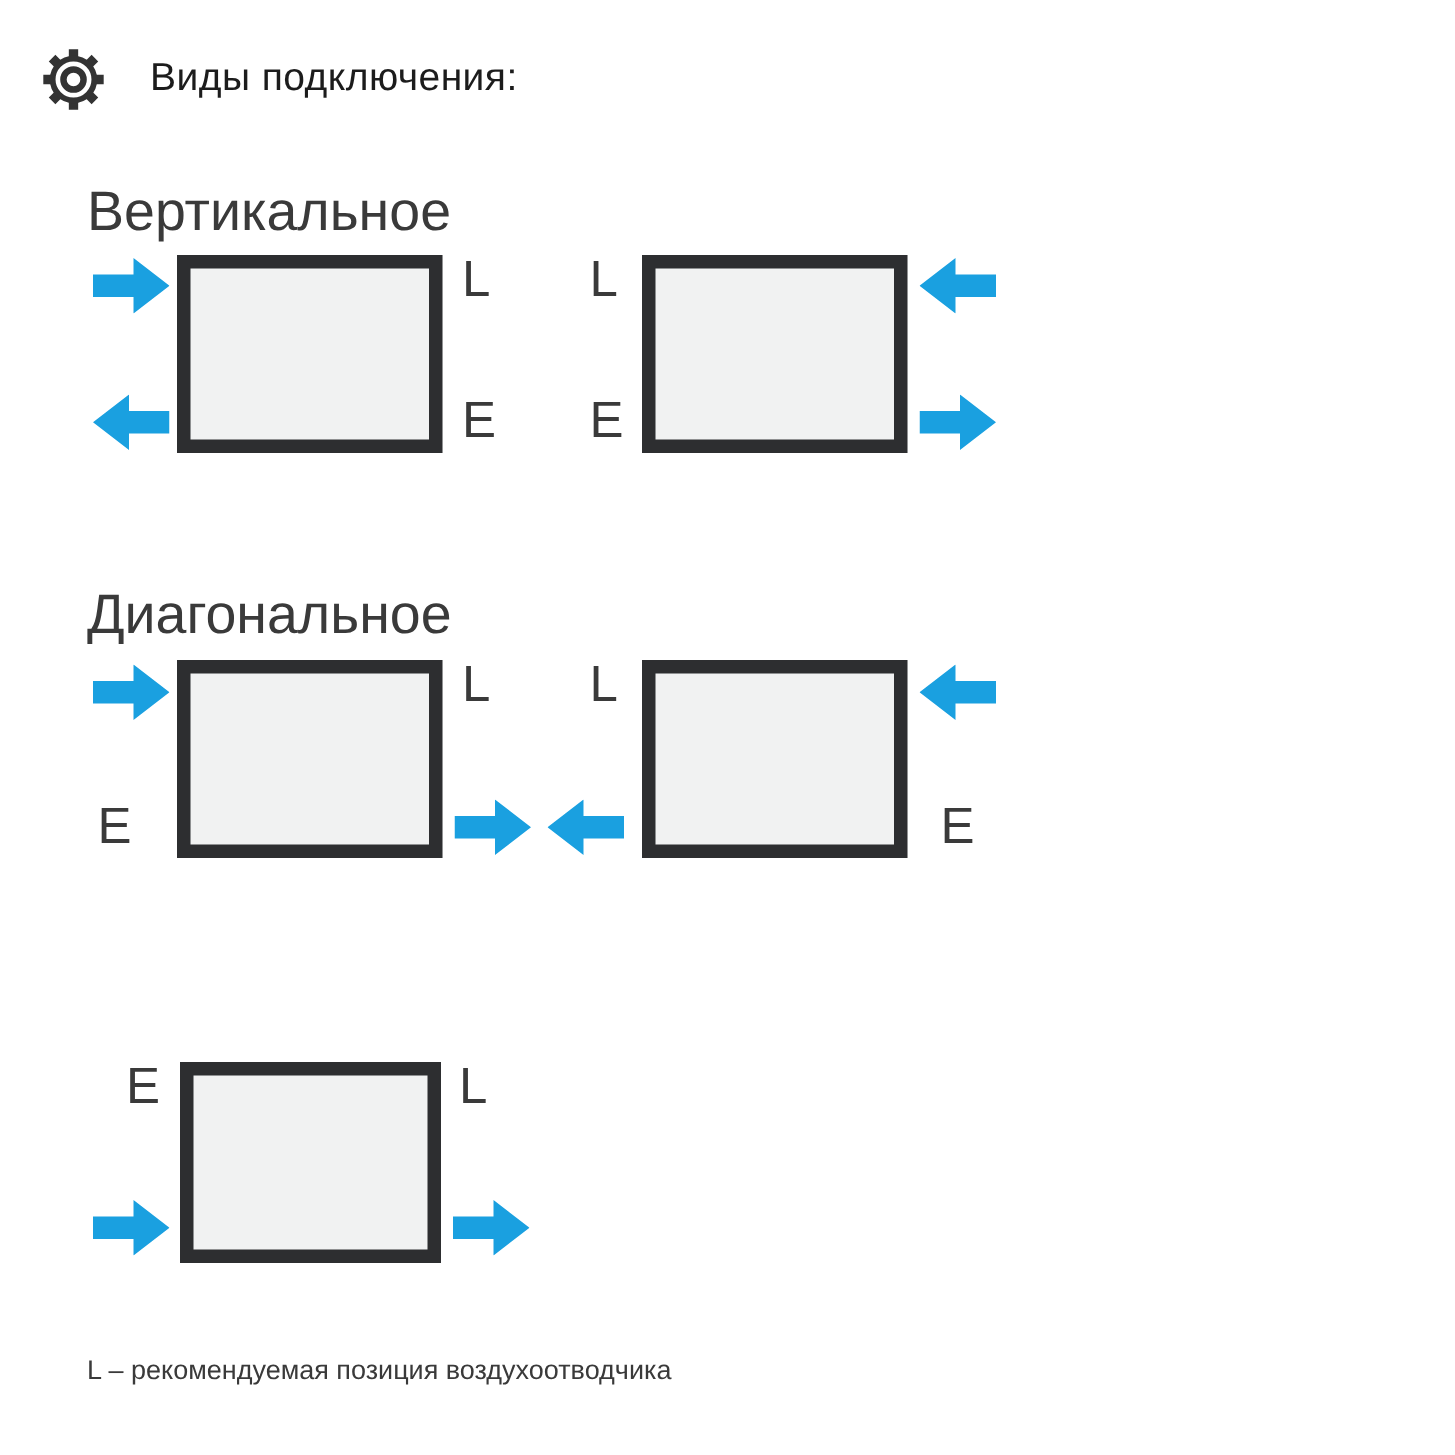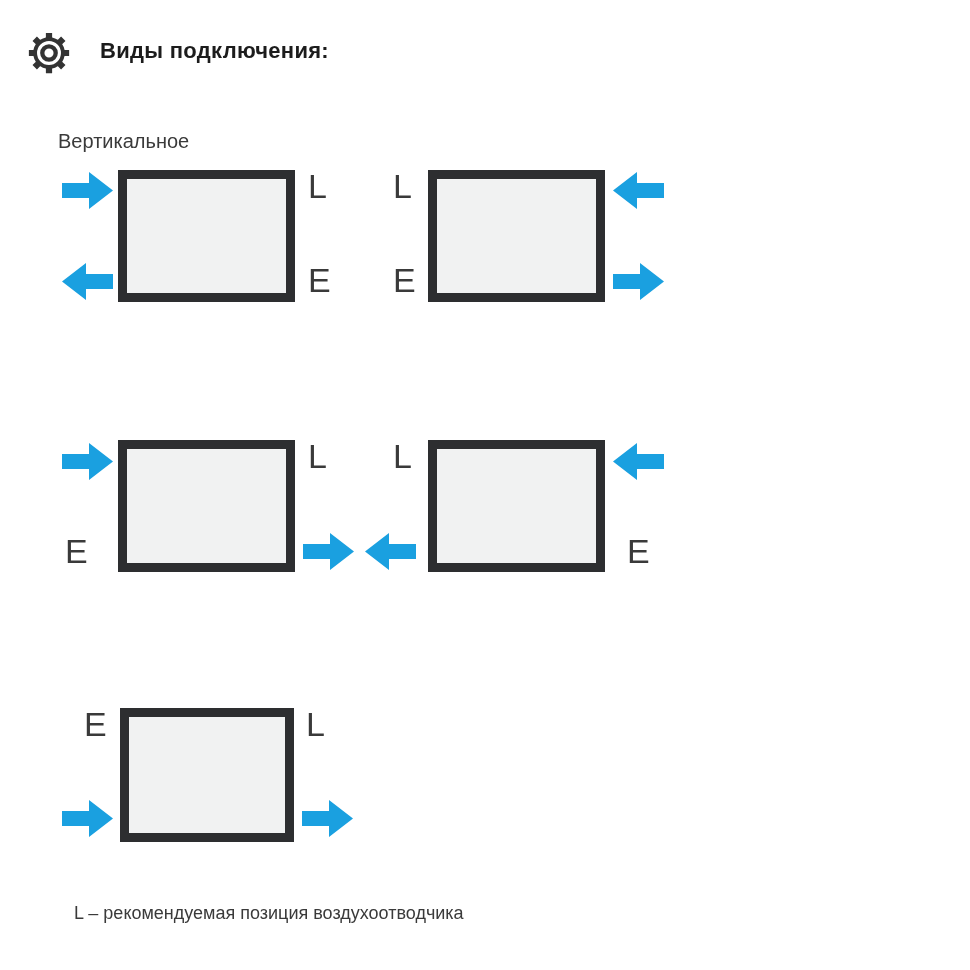--- a/index.html
+++ b/index.html
@@ -4,43 +4,43 @@
 <style>
   html,body { margin:0; padding:0; background:#fff; }
   .page {
     position:relative; width:970px; height:970px; background:#fff;
     font-family:"Liberation Sans", sans-serif; overflow:hidden;
   }
   .gear { position:absolute; left:26px; top:30px; width:46px; height:46px; }
   .gear svg { display:block; }
   .page-title {
     position:absolute; left:100px; top:32px;
-    font-size:22px; line-height:38px; font-weight:bold;
+    font-size:26px; line-height:38px; font-weight:normal;
     color:var(--heading,#1C1C1C); letter-spacing:0.3px;
   }
   .section-title {
     position:absolute; left:58px;
-    font-size:20px; line-height:36px; color:var(--text,#3A3A3A);
+    font-size:37px; line-height:36px; color:var(--text,#3A3A3A);
   }
   .radiator {
     position:absolute; width:159px; height:114px;
     border:9px solid var(--box-border,#2D2E30);
     background:var(--box-fill,#F1F1F2);
   }
   .radiator.small { width:156px; height:116px; }
   .port-label {
     position:absolute; font-size:34px; line-height:34px;
     color:var(--text,#3A3A3A);
   }
   .arrow { position:absolute; width:51px; height:37px; }
   .arrow svg { display:block; }
   .arrow.left svg { transform:scaleX(-1); }
   .legend {
     position:absolute; left:58px; top:901px;
-    font-size:18px; line-height:25px; color:var(--text,#3A3A3A);margin-left:16px;
+    font-size:18px; line-height:25px; color:var(--text,#3A3A3A);
   }
   .legend div { white-space:nowrap; }
 </style>
 </head>
 <body>
 
 <div class="page">
 
   <span class="gear">
     <svg viewBox="0 0 48 48" width="46" height="46" aria-hidden="true">
@@ -76,20 +76,21 @@
     <svg viewBox="0 0 51 37" width="51" height="37">
         <polygon points="0,11 27,11 27,0 51,18.5 27,37 27,26 0,26" fill="var(--arrow,#1AA0E0)"></polygon>
       </svg>
   </span>
   <span class="arrow" style="left:613px; top:263px">
     <svg viewBox="0 0 51 37" width="51" height="37">
         <polygon points="0,11 27,11 27,0 51,18.5 27,37 27,26 0,26" fill="var(--arrow,#1AA0E0)"></polygon>
       </svg>
   </span>
 
+  <div class="section-title" style="top:392px">Диагональное</div>
 
   <div class="radiator" style="left:118px; top:440px"></div>
   <span class="arrow" style="left:62px; top:443px">
     <svg viewBox="0 0 51 37" width="51" height="37">
         <polygon points="0,11 27,11 27,0 51,18.5 27,37 27,26 0,26" fill="var(--arrow,#1AA0E0)"></polygon>
       </svg>
   </span>
   <span class="port-label" style="left:308px; top:439px">L</span>
   <span class="port-label" style="left:65px; top:534px">E</span>
   <span class="arrow" style="left:303px; top:533px">

